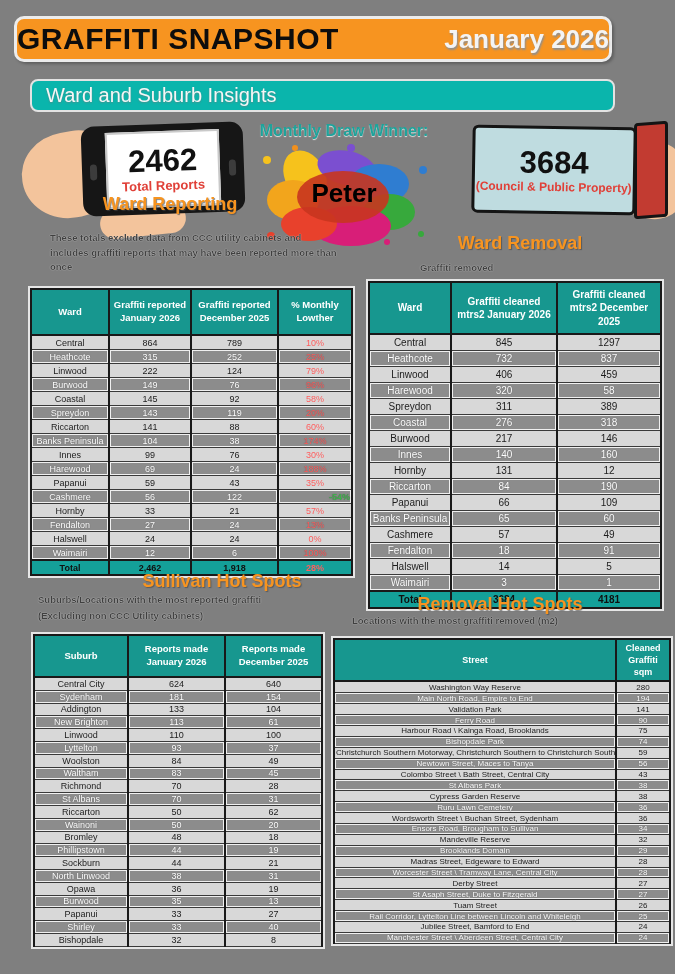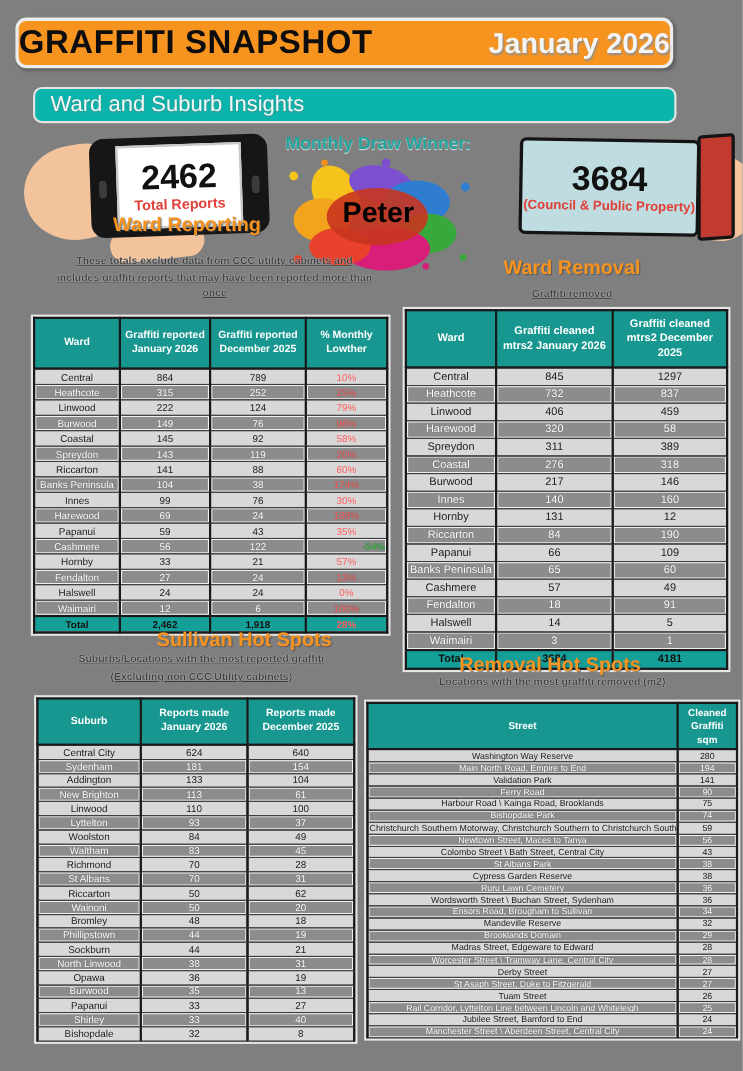--- a/index.html
+++ b/index.html
@@ -37,21 +37,21 @@
   .squeegee{position:absolute;left:2px;top:2px;width:158px;height:82px;background:#BFDCE0;border:3px solid #141414;border-radius:6px;transform:rotate(1deg);display:flex;flex-direction:column;align-items:center;justify-content:center;}
   .blade{position:absolute;left:164px;top:-2px;width:28px;height:90px;background:#C23B31;border:3px solid #141414;border-radius:4px;transform:skewY(-4deg);}
   .sq-label{font-size:12px;}
 
   
   .sec-title{position:absolute;color:#F79420;font-weight:bold;font-size:18px;text-align:center;text-shadow:1px 1px 1px rgba(70,70,70,.65);}
   .t-reporting{left:45px;top:194px;width:250px;}
   .t-removal{left:395px;top:233px;width:250px;}
   .t-rep-hot{left:97px;top:571px;width:250px;}
   .t-rem-hot{left:375px;top:594px;width:250px;}
-  .sec-note{position:absolute;font-size:9.5px;font-weight:bold;color:#3F3F3F;text-align:center;text-shadow:0 0 1px #fff;line-height:1.55;text-decoration:underline;}
+  .sec-note{position:absolute;font-size:9.5px;font-weight:bold;color:#3F3F3F;text-shadow:0 0 1px #fff;line-height:1.55;}
   .n-reporting{left:50px;top:231px;width:290px;}
   .n-removal{left:420px;top:261px;width:200px;}
   .n-rep-hot1{left:38px;top:593px;width:290px;}
   .n-rep-hot2{left:38px;top:609px;width:290px;}
   .n-rem-hot{left:352px;top:614px;width:300px;}
 
   
   .tbl{position:absolute;border-collapse:collapse;table-layout:fixed;box-shadow:0 0 0 2px #E6E6E6;background:#7F7F7F;}
   .tbl th{background:#17978F;color:#fff;font-weight:bold;border:2px solid #191919;padding:2px 1px;line-height:1.35;}
   .tbl td{border-top:1px solid #3a3a3a;border-bottom:1px solid #3a3a3a;border-left:2px solid #191919;border-right:2px solid #191919;text-align:center;padding:0 1px;overflow:hidden;white-space:nowrap;}

